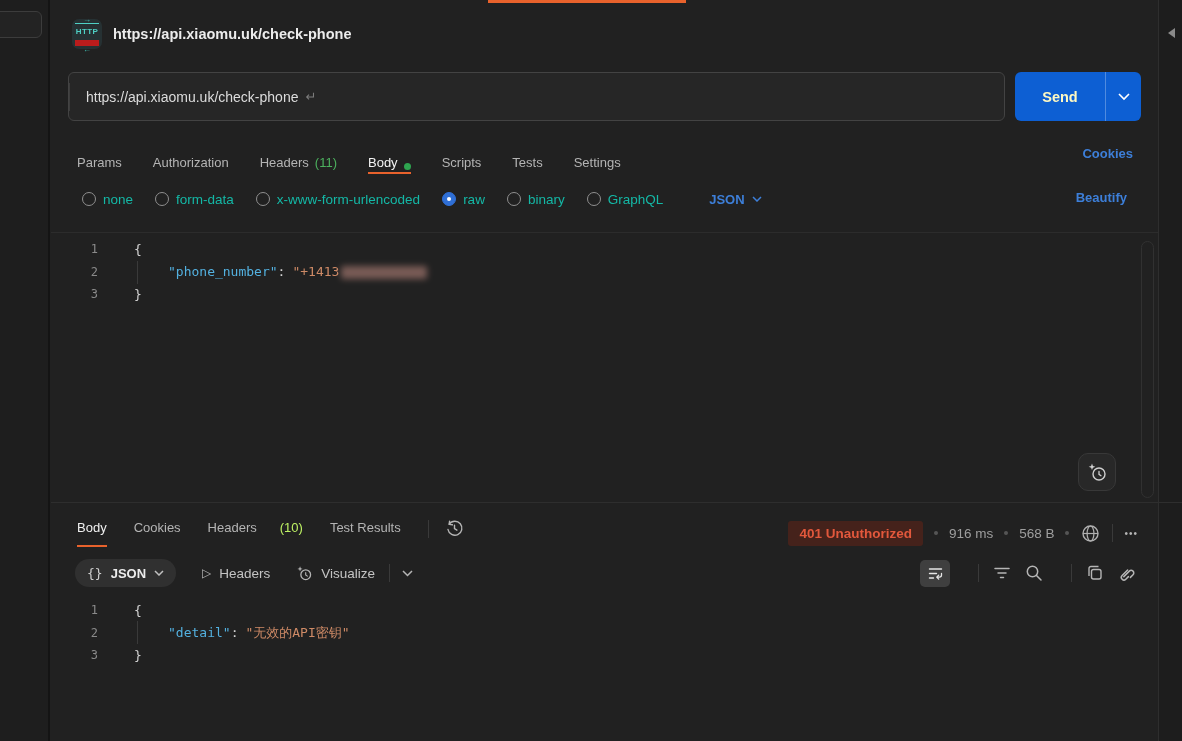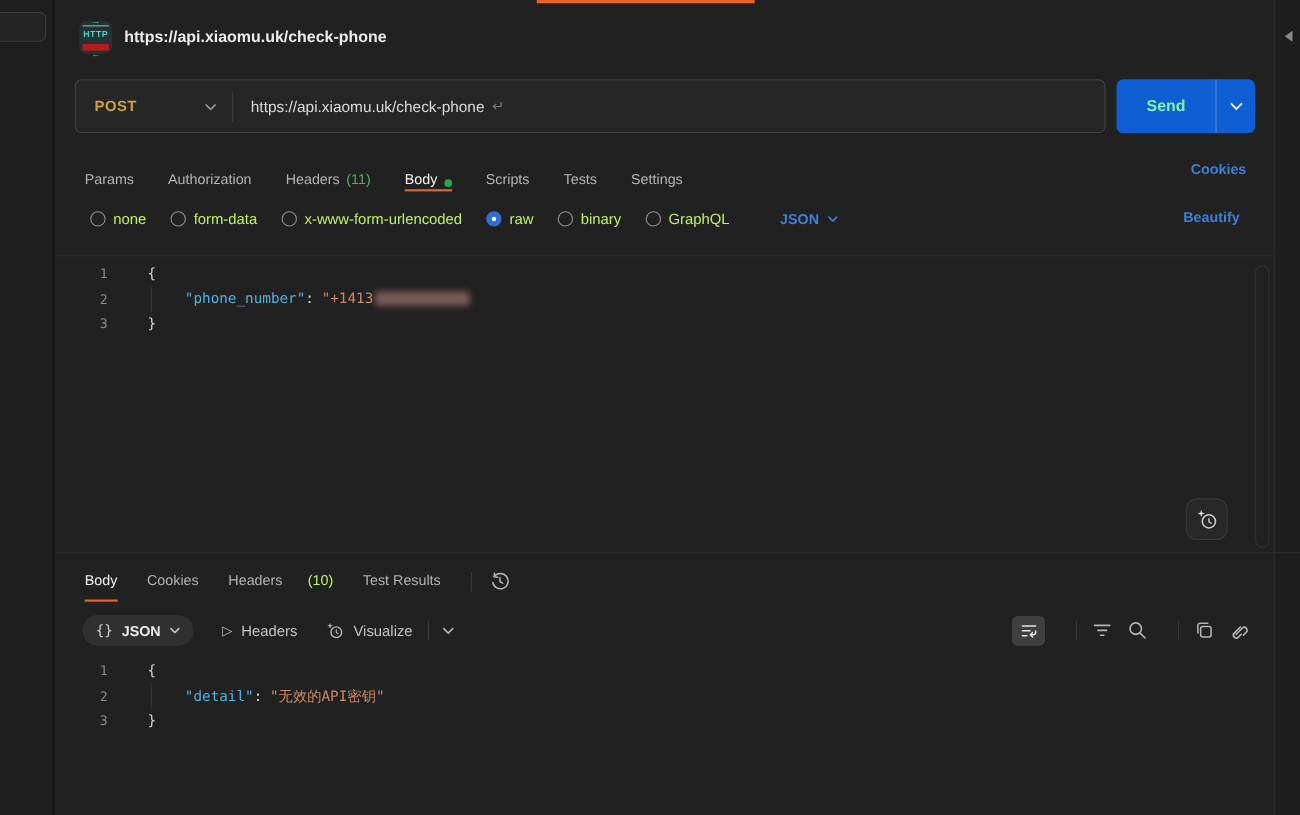--- a/index.html
+++ b/index.html
@@ -31,34 +31,34 @@
   
   .request-row { position:absolute; left:17px; top:72px; width:1073px; height:49px; display:flex; }
   .url-box { width:937px; height:49px; background:#262626; border:1px solid #434343; border-radius:6px; display:flex; align-items:center; }
   .method-sel { width:142px; height:100%; display:flex; align-items:center; cursor:pointer; position:relative; }
   .method-label { margin-left:17px; color:#d1a23a; font-weight:bold; font-size:13.5px; letter-spacing:.4px; }
   .method-sel .chev { position:absolute; right:14px; }
   .url-div { width:1px; height:28px; background:#3d3d3d; }
   .url-text { margin-left:16px; color:#dcdcdc; font-size:14px; }
   .return-glyph { color:#7c7c7c; font-size:13px; margin-left:7px; }
   .send-split { margin-left:10px; height:49px; width:126px; display:flex; background:#0d5fd3; border-radius:6px; overflow:hidden; }
-  .send-main { flex:1; display:flex; align-items:center; justify-content:center; color:#86efac; font-weight:bold; font-size:14.5px; cursor:pointer; }
+  .send-main { flex:1; display:flex; align-items:center; justify-content:center; color:#fef9c3; font-weight:bold; font-size:14.5px; cursor:pointer; }
   .send-chev { width:36px; display:flex; align-items:center; justify-content:center; border-left:1px solid rgba(255,255,255,.28); cursor:pointer; }
 
   
   .tabs-row { position:absolute; left:0; top:138px; width:100%; height:36px; display:flex; align-items:stretch; padding-left:26px; }
   .tab { display:flex; align-items:flex-end; gap:6px; margin-right:31px; color:#b4b4b4; font-size:13px; border-bottom:2px solid transparent; cursor:pointer; padding-bottom:2px; }
   .tab.active { color:#f3f3f3; border-bottom-color:#e8622c; }
   .tab .count { color:#4cb05e;margin-top:46px; }
   .tab .gdot { width:7px; height:7px; border-radius:50%; background:#2ea44f; }
   .cookies-link { position:absolute; right:25px; top:8px; color:#3d7fd9; font-size:13px; font-weight:bold; cursor:pointer; }
 
   
   .radio-row { position:absolute; left:0; top:183px; width:100%; height:32px; display:flex; align-items:center; padding-left:31px; }
-  .radio-opt { display:flex; align-items:center; gap:7px; margin-right:22px; color:#bef264; font-size:13.5px; cursor:pointer; }
+  .radio-opt { display:flex; align-items:center; gap:7px; margin-right:22px; color:#14b8a6; font-size:13.5px; cursor:pointer; }
   .radio-circ { width:14px; height:14px; border-radius:50%; border:1.5px solid #8f8f8f; }
   .radio-opt.checked .radio-circ { border-color:#2f6fd6; background:#2f6fd6; position:relative; }
   .radio-opt.checked .radio-circ::after { content:""; position:absolute; left:4px; top:4px; width:4px; height:4px; border-radius:50%; background:#fff; }
   .fmt-dd { display:flex; align-items:center; gap:7px; margin-left:24px; color:#3d7fd9; font-size:13px; font-weight:bold; cursor:pointer; }
   .beautify-link { position:absolute; right:31px; top:7px; color:#3d7fd9; font-size:13px; font-weight:bold; cursor:pointer;padding-left:40px; }
 
   
   .editor { position:absolute; left:0; top:232px; width:100%; height:269px; border-top:1px solid #2c2c2c; padding-top:5px; font-family:"DejaVu Sans Mono", monospace; font-size:13px; }
   .code-line { height:22.5px; display:flex; align-items:center; }
   .ln { width:47px; text-align:right; color:#8a8a8a; font-size:12px; }
@@ -116,28 +116,20 @@
       <div class="http-badge">
         <span class="arr">→</span>
         <span class="word">HTTP</span>
         <span class="arr">←</span>
       </div>
       <div class="req-title">https://api.xiaomu.uk/check-phone</div>
     </div>
 
     <div class="request-row">
       <div class="url-box">
-        <div class="method-sel">
-          <span class="method-label">POST</span>
-          <span class="chev">
-            <svg width="11" height="7" viewBox="0 0 11 7">
-                <polyline points="1,1 5.5,5.5 10,1" fill="none" stroke="#9a9a9a" stroke-width="1.5"></polyline>
-              </svg>
-          </span>
-        </div>
         <div class="url-div"></div>
         <span class="url-text">https://api.xiaomu.uk/check-phone</span>
         <span class="return-glyph">↵</span>
       </div>
       <div class="send-split">
         <div class="send-main">Send</div>
         <div class="send-chev">
           <svg width="12" height="8" viewBox="0 0 12 8">
               <polyline points="1,1 6,6 11,1" fill="none" stroke="#fff" stroke-width="1.6"></polyline>
             </svg>
@@ -245,20 +237,37 @@
             <span>Test Results</span>
           </div>
         <div class="vsep"></div>
         <div class="hist-btn">
           <svg width="19" height="19" viewBox="0 0 19 19">
             <path d="M4.2 5.2 a7 7 0 1 1 -1.2 5.3" fill="none" stroke="#b5b5b5" stroke-width="1.4" stroke-linecap="round"></path>
             <path d="M4.6 2.2 L4.2 5.4 7.4 5.8" fill="none" stroke="#b5b5b5" stroke-width="1.4" stroke-linecap="round" stroke-linejoin="round"></path>
             <path d="M9.5 6.2 v3.5 l2.4 1.5" fill="none" stroke="#b5b5b5" stroke-width="1.4" stroke-linecap="round"></path>
           </svg>
         </div>
+        <div class="status-cluster">
+          <span class="status-badge">401 Unauthorized</span>
+          <span class="sep-dot"></span>
+          <span class="meta-txt">916 ms</span>
+          <span class="sep-dot"></span>
+          <span class="meta-txt">568 B</span>
+          <span class="sep-dot"></span>
+          <span class="icon-btn">
+            <svg width="21" height="21" viewBox="0 0 21 21">
+              <circle cx="10.5" cy="10.5" r="7.5" fill="none" stroke="#b0b0b0" stroke-width="1.4"></circle>
+              <ellipse cx="10.5" cy="10.5" rx="3.4" ry="7.5" fill="none" stroke="#b0b0b0" stroke-width="1.2"></ellipse>
+              <path d="M3 10.5 h15" stroke="#b0b0b0" stroke-width="1.2"></path>
+            </svg>
+          </span>
+          <span class="vsep"></span>
+          <span class="more-dots">•••</span>
+        </div>
       </div>
 
       <div class="resp-toolbar">
         <div class="json-btn">
           <span class="braces">{}</span>
           <span class="fmt">JSON</span>
           <svg width="10" height="6" viewBox="0 0 10 6">
               <polyline points="1,1 5,5 9,1" fill="none" stroke="#c0c0c0" stroke-width="1.5"></polyline>
             </svg>
         </div>

